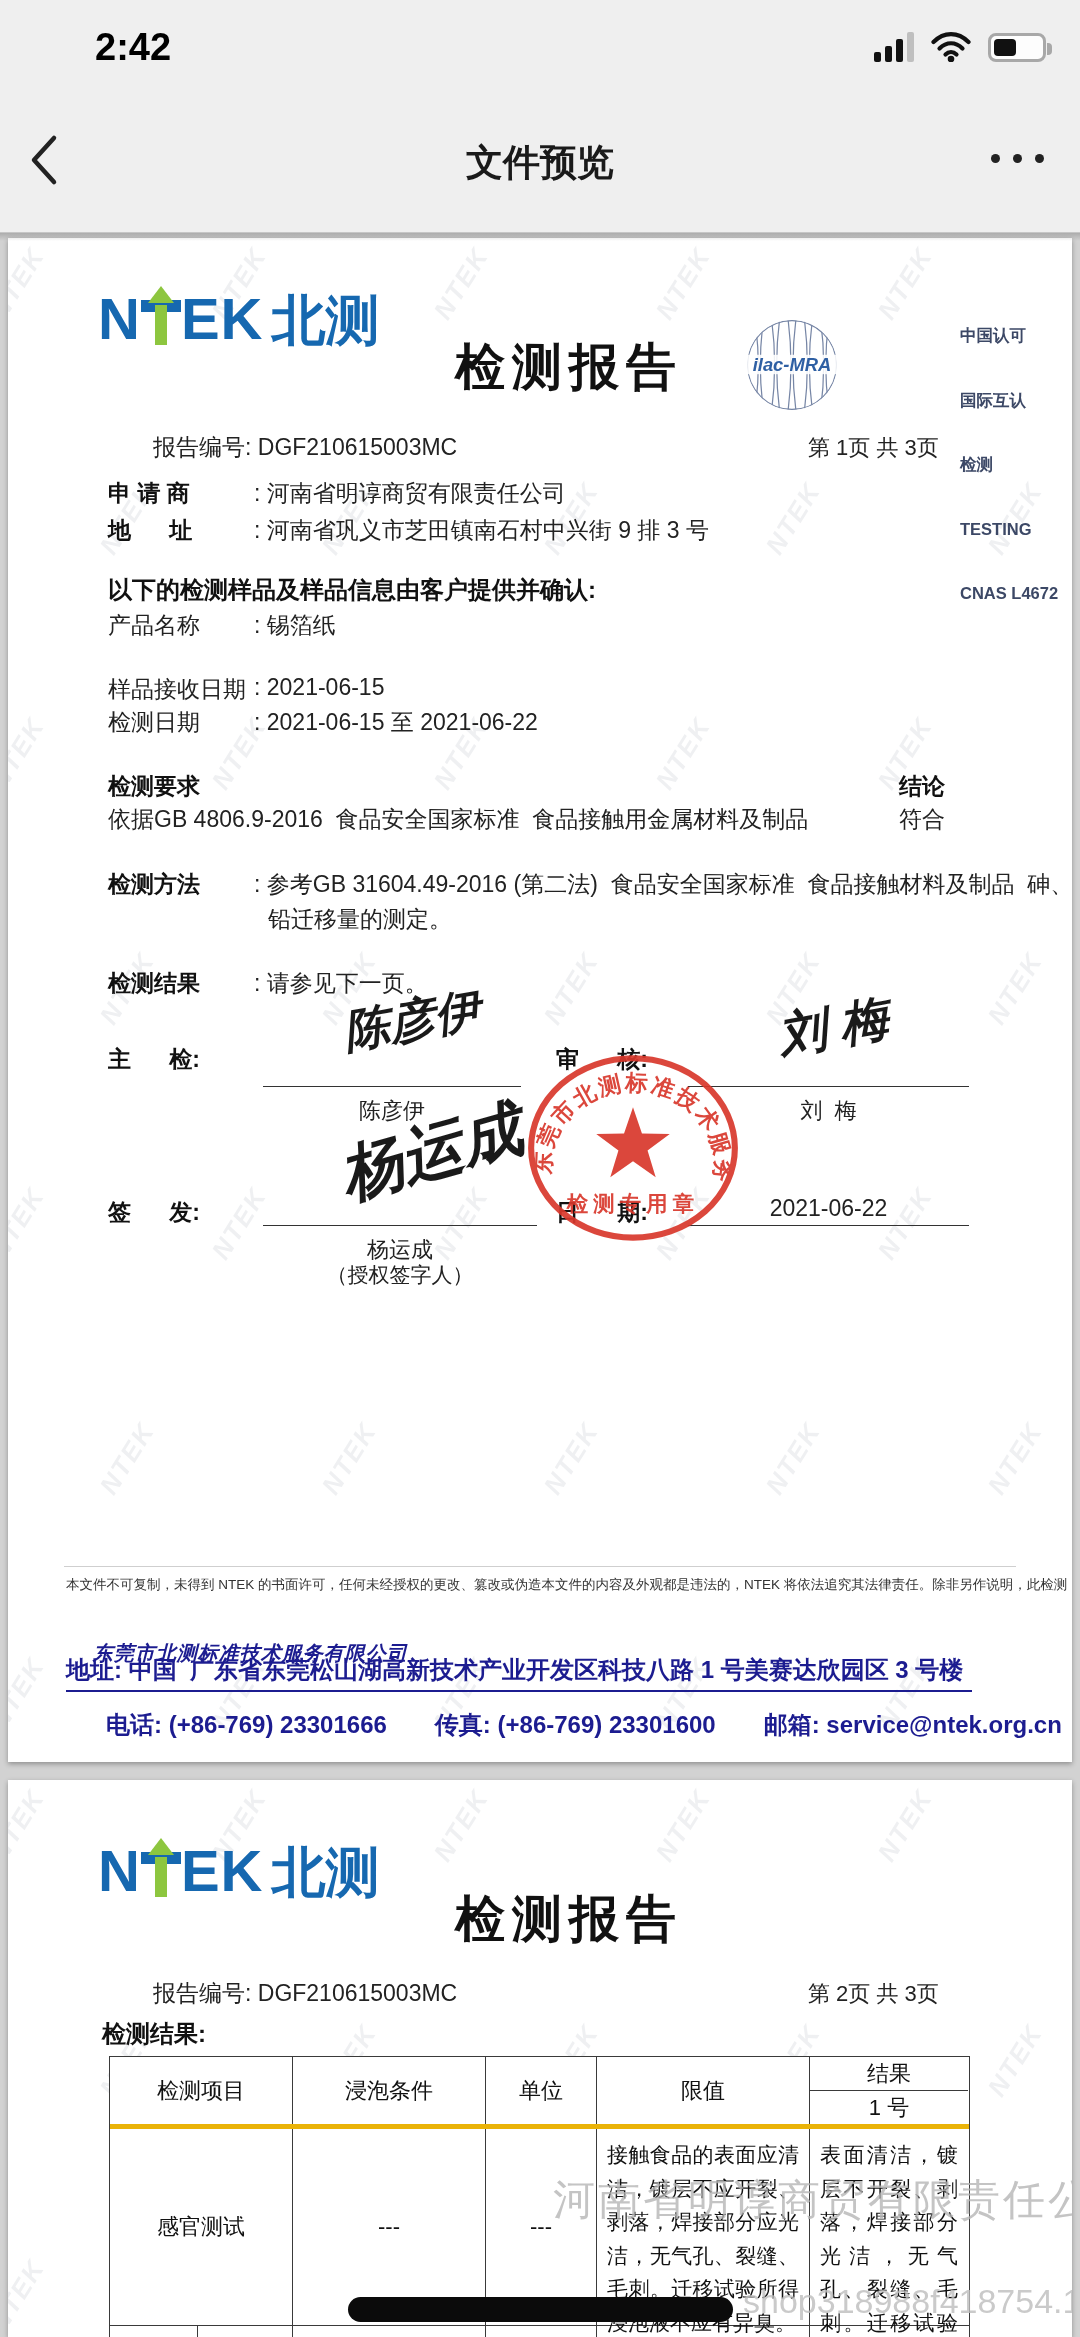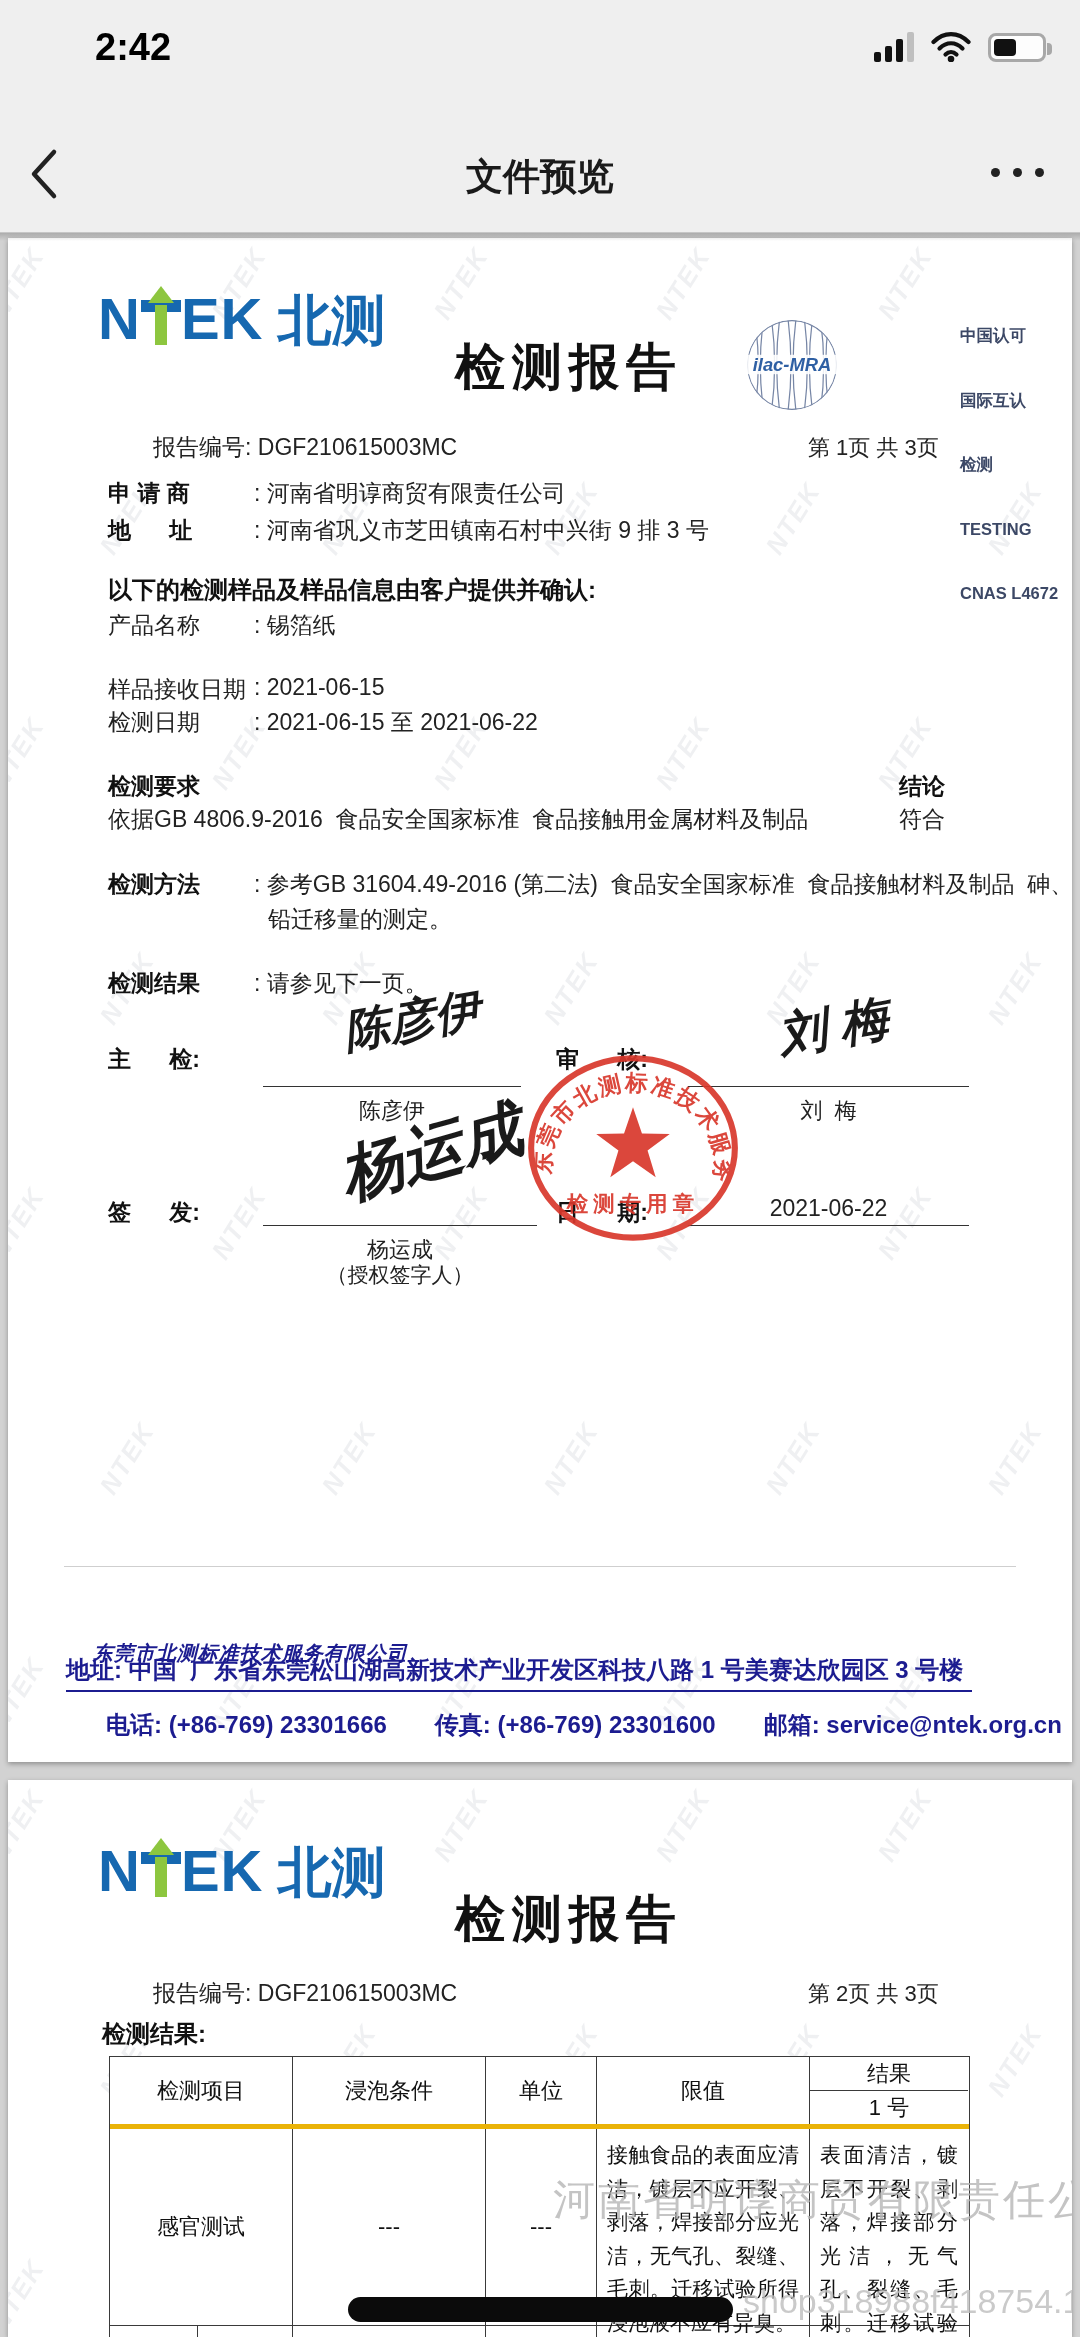--- a/index.html
+++ b/index.html
@@ -14,21 +14,21 @@
   .topbar{position:absolute;left:0;top:0;width:1080px;height:233px;background:#efefef;border-bottom:1px solid #c6c6c6;z-index:30;}
   .time{position:absolute;left:95px;top:26px;font-size:38px;font-weight:700;color:#000;}
   .sticons{position:absolute;right:28px;top:32px;display:flex;align-items:center;gap:17px;}
   .sigbars{display:flex;align-items:flex-end;gap:4px;height:30px;}
   .sigbars i{display:block;width:7px;border-radius:2px;background:#111;}
   .sigbars i:nth-child(1){height:10px;} .sigbars i:nth-child(2){height:16px;}
   .sigbars i:nth-child(3){height:23px;} .sigbars i:nth-child(4){height:30px;background:#bfbfbf;}
   .batt{position:relative;width:58px;height:29px;border:3px solid #a8a8a8;border-radius:8px;background:#fdfdfd;margin-right:6px;}
   .batt .fill{position:absolute;left:3px;top:3px;bottom:3px;width:22px;background:#111;border-radius:4px;}
   .batt::after{content:'';position:absolute;right:-9px;top:7px;width:5px;height:12px;background:#a8a8a8;border-radius:0 4px 4px 0;}
-  .navrow{position:absolute;left:0;top:102px;width:1080px;height:144px;}
+  .navrow{position:absolute;left:0;top:88px;width:1080px;height:144px;}
   .backbtn{position:absolute;left:28px;top:46px;width:40px;height:52px;cursor:pointer;}
   .navtitle{position:absolute;left:0;top:50px;width:1080px;text-align:center;font-size:37px;font-weight:600;color:#1a1a1a;}
   .morebtn{position:absolute;right:36px;top:66px;display:flex;gap:13px;cursor:pointer;}
   .morebtn i{width:9px;height:9px;border-radius:50%;background:#222;display:block;}
 
   
   .doc{position:absolute;left:0;top:233px;width:1080px;height:2104px;background:#d2d2d2;}
   .doc::before{content:'';position:absolute;left:0;top:0;width:100%;height:8px;background:linear-gradient(rgba(0,0,0,.18),rgba(0,0,0,0));z-index:5;}
   .page{position:absolute;left:8px;width:1064px;background:#fff;box-shadow:0 2px 5px rgba(0,0,0,.32);overflow:hidden;}
   .page1{top:5px;height:1524px;}
@@ -37,21 +37,21 @@
   .wm{position:absolute;transform:rotate(-58deg);font:italic 700 26px "Liberation Sans",sans-serif;color:rgba(95,108,128,.10);letter-spacing:2px;}
   .abs{position:absolute;white-space:pre;}
 
   
   .logo{display:flex;align-items:flex-end;color:var(--brand-blue);font-weight:800;}
   .logo .lat{font-size:58px;line-height:58px;letter-spacing:1px;}
   .lt{display:inline-block;position:relative;width:40px;height:58px;}
   .lt .bar{position:absolute;left:0;top:10px;width:40px;height:12px;background:var(--brand-blue);}
   .lt .stem{position:absolute;left:14px;top:15px;bottom:3px;width:12px;background:var(--brand-green);}
   .lt .head{position:absolute;left:7px;top:-4px;width:0;height:0;border-left:13px solid transparent;border-right:13px solid transparent;border-bottom:17px solid var(--brand-green);}
-  .logo .cn{font-size:54px;line-height:56px;margin-left:14px;}
+  .logo .cn{font-size:54px;line-height:56px;margin-left:8px;}
 
   .doctitle{font-size:50px;font-weight:700;color:#111;letter-spacing:7px;}
   .cma-num{font-size:21px;color:var(--cma-red);letter-spacing:1px;margin-top:2px;font-weight:600;}
   .certtxt{font-size:16.5px;line-height:21.5px;font-weight:700;color:#3c4866;}
   .repline{font-size:23px;color:#222;}
   .pginfo{font-size:22px;color:#222;}
   .lbl{font-size:23px;font-weight:700;color:#111;}
   .lbl-r{font-size:23px;font-weight:400;color:#222;}
   .val{font-size:23px;color:#222;}
   .note{font-size:24px;font-weight:700;color:#111;}
@@ -263,20 +263,21 @@
           </defs>
         <text font-size="22" font-weight="700" fill="#d9382c" letter-spacing="2.5" font-family="Liberation Sans, sans-serif">
           <textPath href="#ringp" startOffset="2">东莞市北测标准技术服务有限公司</textPath>
         </text>
         <polygon points="107,54 115.8,79.9 143.1,80.3 121.3,96.6 129.3,122.7 107,107 84.7,122.7 92.7,96.6 70.9,80.3 98.2,79.9" fill="#d9382c"></polygon>
         <text x="107" y="156" font-size="21" font-weight="700" fill="#d9382c" text-anchor="middle" letter-spacing="5" font-family="Liberation Sans, sans-serif">检测专用章</text>
       </svg>
     </div>
 
     <div class="abs hr" style="left:56px;top:1328px;width:952px;"></div>
+    <div class="abs disc" style="left:58px;top:1338px;width:952px;">本文件不可复制，未得到 NTEK 的书面许可，任何未经授权的更改、篡改或伪造本文件的内容及外观都是违法的，NTEK 将依法追究其法律责任。除非另作说明，此检测</div>
     <div class="abs f-underline" style="left:58px;top:1384px;">
       <span class="f-company">东莞市北测标准技术服务有限公司</span>
     </div>
     <div class="abs f-line" style="left:58px;top:1416px;">地址: 中国  广东省东莞松山湖高新技术产业开发区科技八路 1 号美赛达欣园区 3 号楼</div>
     <div class="abs f-line" style="left:58px;top:1443px;">
       <span>电话: (+86-769) 23301666</span><span>传真: (+86-769) 23301600</span><span>邮箱: service@ntek.org.cn</span><span>http://www.dgntek.org.cn</span>
     </div>
   </div>
 
   <div class="page page2">

